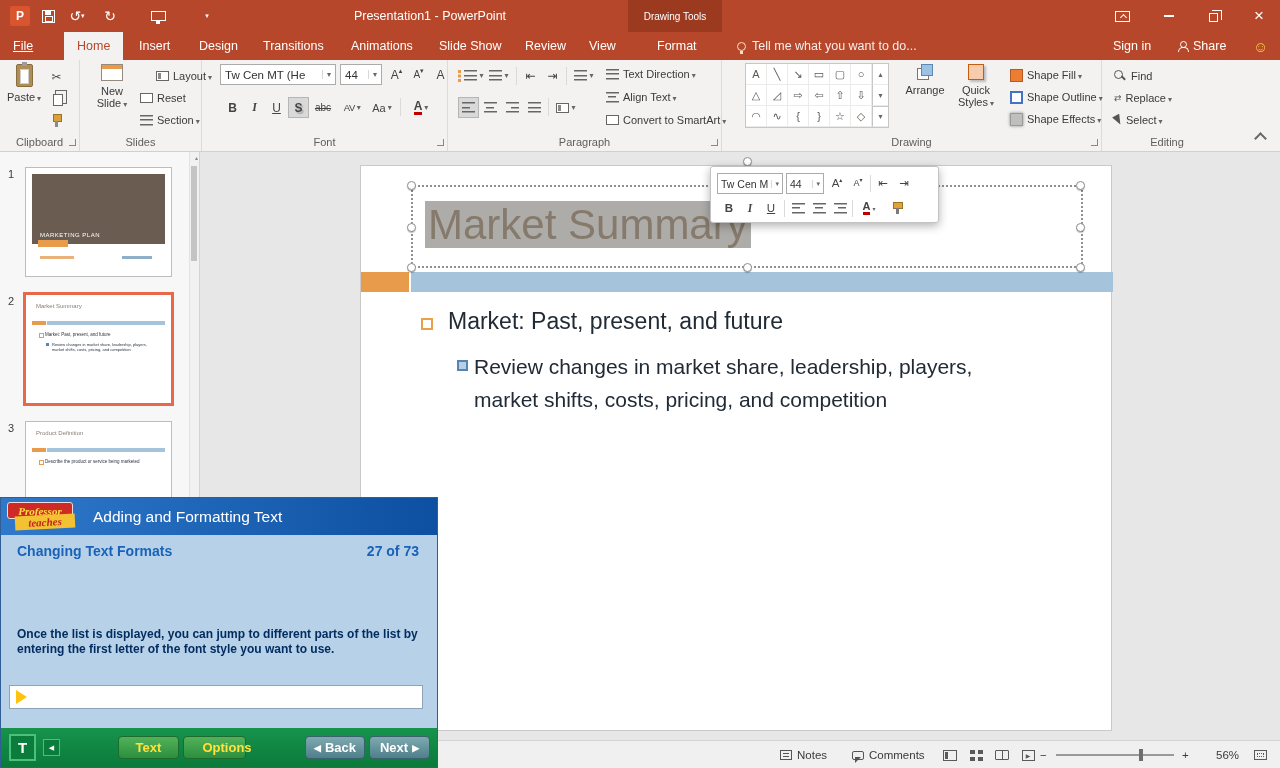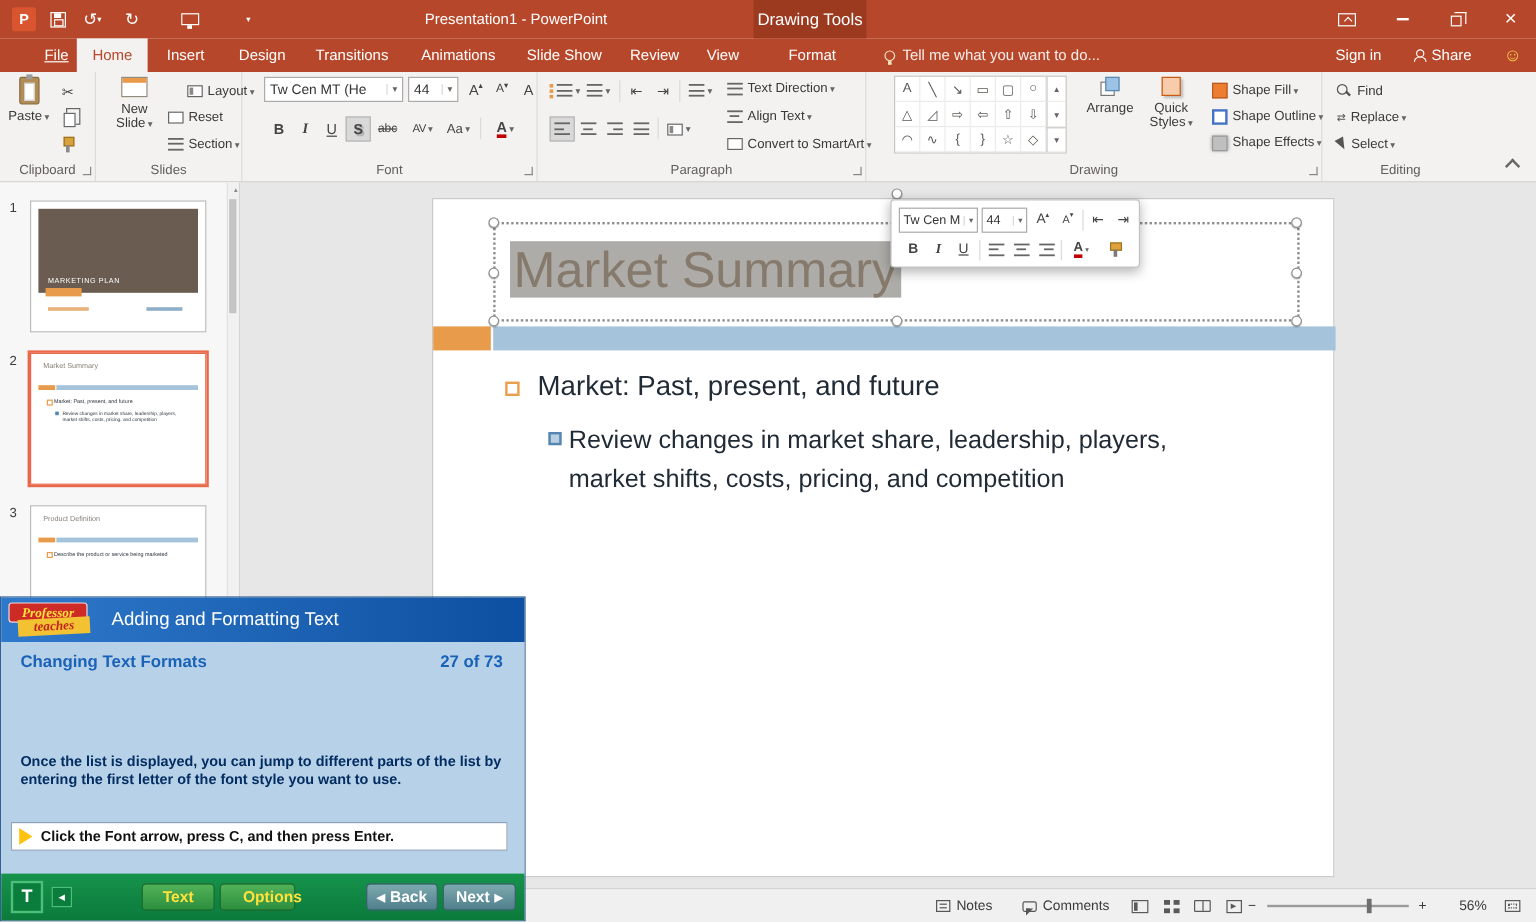--- a/index.html
+++ b/index.html
@@ -13,21 +13,21 @@
   .ic-save::before { content:""; position:absolute; left:2px; top:0; width:6px; height:4px; background:#fff; }
   .ic-save::after { content:""; position:absolute; left:2px; bottom:0; width:6px; height:4px; border:1px solid #fff; }
   .ic-mon { width:15px; height:10px; border:1.5px solid #fff; position:relative; }
   .ic-mon::after { content:""; position:absolute; left:4px; bottom:-4px; width:4px; height:3px; background:#fff; }
   .ic-rdisp { width:15px; height:11px; border:1px solid #fff; position:relative; }
   .ic-rdisp::after { content:""; position:absolute; left:5px; top:3px; width:4px; height:4px; border-left:1.5px solid #fff; border-top:1.5px solid #fff; transform:rotate(45deg); }
   .ic-min { width:10px; height:1.5px; background:#fff; }
   .ic-rest { width:9px; height:9px; border:1px solid #fff; position:relative; margin-top:2px; }
   .ic-rest::before { content:""; position:absolute; left:2px; top:-4px; width:9px; height:9px; border-top:1px solid #fff; border-right:1px solid #fff; }
   .dd-sm { font-size:7px; color:#fff; }
-  #dtools-banner { position:absolute; left:628px; top:0; width:94px; height:32px; background:#9C3A20; color:#fff; font-size:14px; display:flex; align-items:center; justify-content:center; }
+  #dtools-banner { position:absolute; left:628px; top:0; width:94px; height:32px; background:#9C3A20; color:#fff; font-size:10px; display:flex; align-items:center; justify-content:center; }
 
   
   #tabrow { position:absolute; left:0; top:32px; width:1280px; height:28px; background:#B7472A; }
   .tab { position:absolute; top:0; height:28px; display:flex; align-items:center; padding:0 13px; color:#fff; font-size:12.5px; }
   .tab.active { background:#F3F2F1; color:#B7472A; }
   .ic-bulb { width:9px; height:9px; border:1.5px solid #F3E3C0; border-radius:50%; position:relative; margin-right:6px; }
   .ic-bulb::after { content:""; position:absolute; left:2px; bottom:-4px; width:3px; height:3px; background:#F3E3C0; }
   .ic-share { width:11px; height:11px; position:relative; margin-right:5px; }
   .ic-share::before { content:""; position:absolute; left:3px; top:0; width:5px; height:5px; border:1.2px solid #fff; border-radius:50%; }
   .ic-share::after { content:""; position:absolute; left:1px; bottom:0; width:9px; height:4px; border:1.2px solid #fff; border-bottom:none; border-radius:5px 5px 0 0; }
@@ -122,21 +122,21 @@
   #slide-title { position:absolute; left:12px; top:14px; font-size:42px; color:#857A6C; white-space:nowrap; }
   #slide-title .hl { background:#AEACA8; padding:0 3px; }
   #band-o { position:absolute; left:0; top:106px; width:48px; height:20px; background:#E89B4A; }
   #band-b { position:absolute; left:50px; top:106px; width:702px; height:20px; background:#A5C3DA; }
   #b1-marker { position:absolute; left:60px; top:152px; width:12px; height:12px; border:2.5px solid #E99F4C; }
   #b1-text { position:absolute; left:87px; top:142px; font-size:23px; color:#212B36; white-space:nowrap; }
   #b2-marker { position:absolute; left:96px; top:194px; width:11px; height:11px; border:2.5px solid #5585B2; background:#B9CFE2; }
   #b2-text { position:absolute; left:113px; top:184px; width:565px; font-size:21px; line-height:33px; color:#212B36; }
 
   
-  #minibar { position:absolute; left:710px; top:166px; width:208px; height:57px; background:#fff; border:1px solid #C3C3C3; border-radius:3px; box-shadow:0 3px 10px rgba(0,0,0,0.3); z-index:30;margin-left:32px; }
+  #minibar { position:absolute; left:710px; top:166px; width:229px; height:57px; background:#fff; border:1px solid #C3C3C3; border-radius:3px; box-shadow:0 3px 10px rgba(0,0,0,0.3); z-index:30; }
   .mcombo { position:absolute; top:6px; background:#fff; border:1px solid #ABABAB; font-size:10.5px; color:#333; display:flex; align-items:center; padding:0 3px; height:21px; }
   .mcombo .dd-box { margin-left:auto; padding-left:3px; border-left:1px solid #D8D8D8; font-size:7px; color:#666; }
   .mbtn { position:absolute; width:20px; height:20px; display:flex; align-items:center; justify-content:center; font-size:11.5px; color:#444; }
   .mini-brush { width:11px; height:12px; position:relative; }
   .mini-brush::before { content:""; position:absolute; left:1px; top:0; width:8px; height:5px; background:#E0A33C; border:1px solid #9C7320; }
   .mini-brush::after { content:""; position:absolute; left:4px; bottom:0; width:3px; height:6px; background:#7A7A7A; }
 
   
   #tutor { position:absolute; left:0; top:497px; width:438px; height:271px; z-index:40; border:1px solid #2F5F96; }
   #tutor-head { position:absolute; left:0; top:0; width:100%; height:37px; background:linear-gradient(90deg,#2F79CB,#0D4FA0); }
@@ -212,21 +212,21 @@
     <div class="tbcell" style="left:1148px;width:42px;">
         <span class="ic-min"></span>
       </div>
     <div class="tbcell" style="left:1192px;width:42px;">
         <span class="ic-rest"></span>
       </div>
     <div class="tbcell" style="left:1238px;width:42px;font-size:17px;">×</div>
   </div>
 
   <div id="tabrow">
-    <div class="tab" style="left:24px;text-decoration:underline;">File</div>
+    <div class="tab" style="left:0;text-decoration:underline;">File</div>
     <div class="tab active" style="left:64px;">Home</div>
     <div class="tab" style="left:126px;">Insert</div>
     <div class="tab" style="left:186px;">Design</div>
     <div class="tab" style="left:250px;">Transitions</div>
     <div class="tab" style="left:338px;">Animations</div>
     <div class="tab" style="left:426px;">Slide Show</div>
     <div class="tab" style="left:512px;">Review</div>
     <div class="tab" style="left:576px;">View</div>
     <div class="tab" style="left:644px;">Format</div>
     <div class="tab" style="left:724px;color:rgba(255,255,255,0.9);">
@@ -614,21 +614,20 @@
       <div id="plogo-red">Professor</div>
       <div id="plogo-yel">teaches</div>
       <div id="tutor-title">Adding and Formatting Text</div>
     </div>
     <div id="tutor-body">
       <div id="tutor-sec">Changing Text Formats</div>
       <div id="tutor-prog">27 of 73</div>
       <div class="tutor-p" style="top:92px;">Once the list is displayed, you can jump to different parts of the list by entering the first letter of the font style you want to use.</div>
       <div id="tutor-instr">
         <span class="instr-arrow"></span>
-        <span>Click the Font arrow, press C, and then press Enter.</span>
       </div>
     </div>
     <div id="tutor-foot">
       <div id="tlogo">T</div>
       <div id="thide">
           <span>◀</span>
         </div>
       <div class="btn-green" style="left:117px;width:61px;">Text</div>
       <div class="btn-green" style="left:182px;width:63px;padding-left:25px;">Options</div>
       <div class="btn-teal" style="left:304px;width:60px;">

